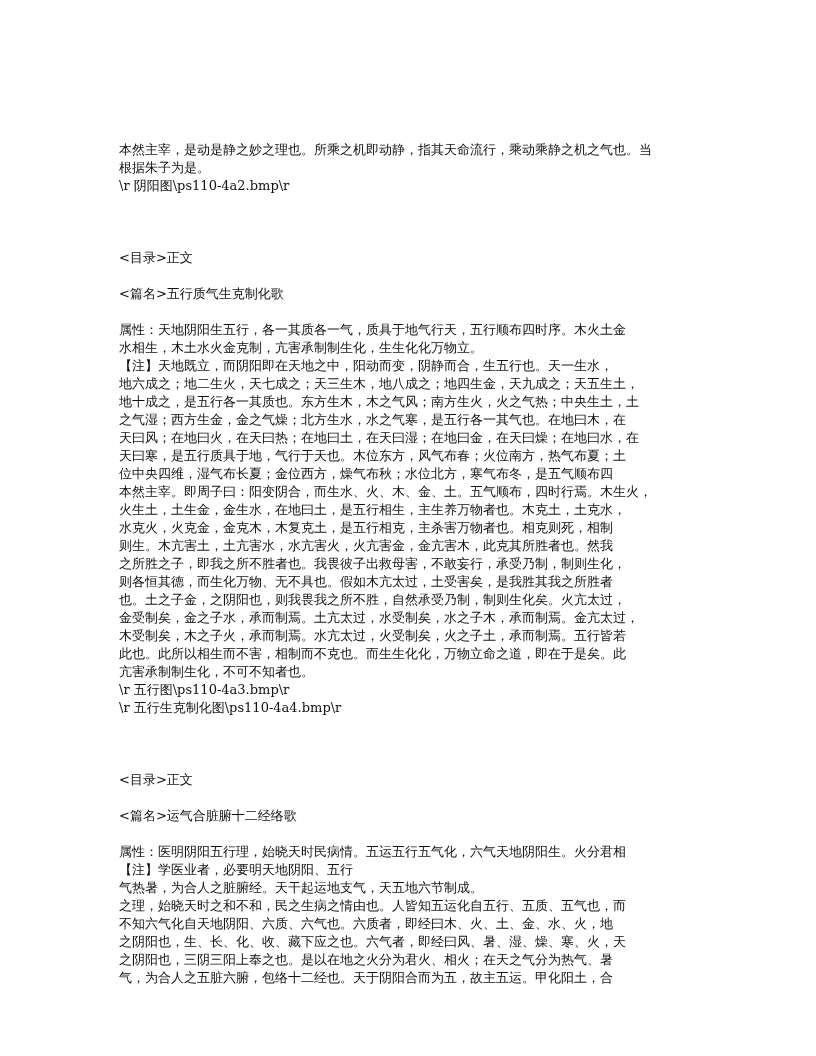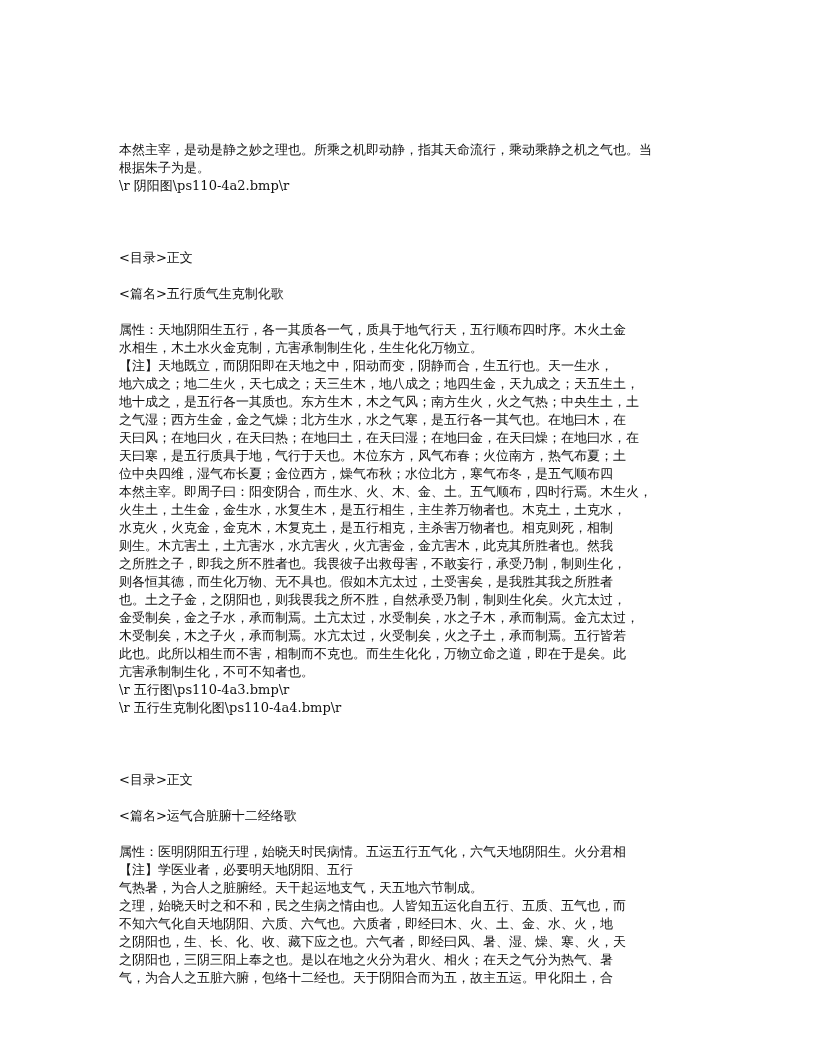--- a/index.html
+++ b/index.html
@@ -34,21 +34,21 @@
       <div class="line">属性：天地阴阳生五行，各一其质各一气，质具于地气行天，五行顺布四时序。木火土金</div>
       <div class="line">水相生，木土水火金克制，亢害承制制生化，生生化化万物立。</div>
       <div class="line">【注】天地既立，而阴阳即在天地之中，阳动而变，阴静而合，生五行也。天一生水，</div>
       <div class="line">地六成之；地二生火，天七成之；天三生木，地八成之；地四生金，天九成之；天五生土，</div>
       <div class="line">地十成之，是五行各一其质也。东方生木，木之气风；南方生火，火之气热；中央生土，土</div>
       <div class="line">之气湿；西方生金，金之气燥；北方生水，水之气寒，是五行各一其气也。在地曰木，在</div>
       <div class="line">天曰风；在地曰火，在天曰热；在地曰土，在天曰湿；在地曰金，在天曰燥；在地曰水，在</div>
       <div class="line">天曰寒，是五行质具于地，气行于天也。木位东方，风气布春；火位南方，热气布夏；土</div>
       <div class="line">位中央四维，湿气布长夏；金位西方，燥气布秋；水位北方，寒气布冬，是五气顺布四</div>
       <div class="line">本然主宰。即周子曰：阳变阴合，而生水、火、木、金、土。五气顺布，四时行焉。木生火，</div>
-      <div class="line">火生土，土生金，金生水，水复生木，是五行相生，主生养万物者也。木克土，土克水，</div>
+      <div class="line">火生土，土生金，金生水，在地曰土，是五行相生，主生养万物者也。木克土，土克水，</div>
       <div class="line">水克火，火克金，金克木，木复克土，是五行相克，主杀害万物者也。相克则死，相制</div>
       <div class="line">则生。木亢害土，土亢害水，水亢害火，火亢害金，金亢害木，此克其所胜者也。然我</div>
       <div class="line">之所胜之子，即我之所不胜者也。我畏彼子出救母害，不敢妄行，承受乃制，制则生化，</div>
       <div class="line">则各恒其德，而生化万物、无不具也。假如木亢太过，土受害矣，是我胜其我之所胜者</div>
       <div class="line">也。土之子金，之阴阳也，则我畏我之所不胜，自然承受乃制，制则生化矣。火亢太过，</div>
       <div class="line">金受制矣，金之子水，承而制焉。土亢太过，水受制矣，水之子木，承而制焉。金亢太过，</div>
       <div class="line">木受制矣，木之子火，承而制焉。水亢太过，火受制矣，火之子土，承而制焉。五行皆若</div>
       <div class="line">此也。此所以相生而不害，相制而不克也。而生生化化，万物立命之道，即在于是矣。此</div>
       <div class="line">亢害承制制生化，不可不知者也。</div>
       <div class="line">\r 五行图\ps110-4a3.bmp\r</div>

